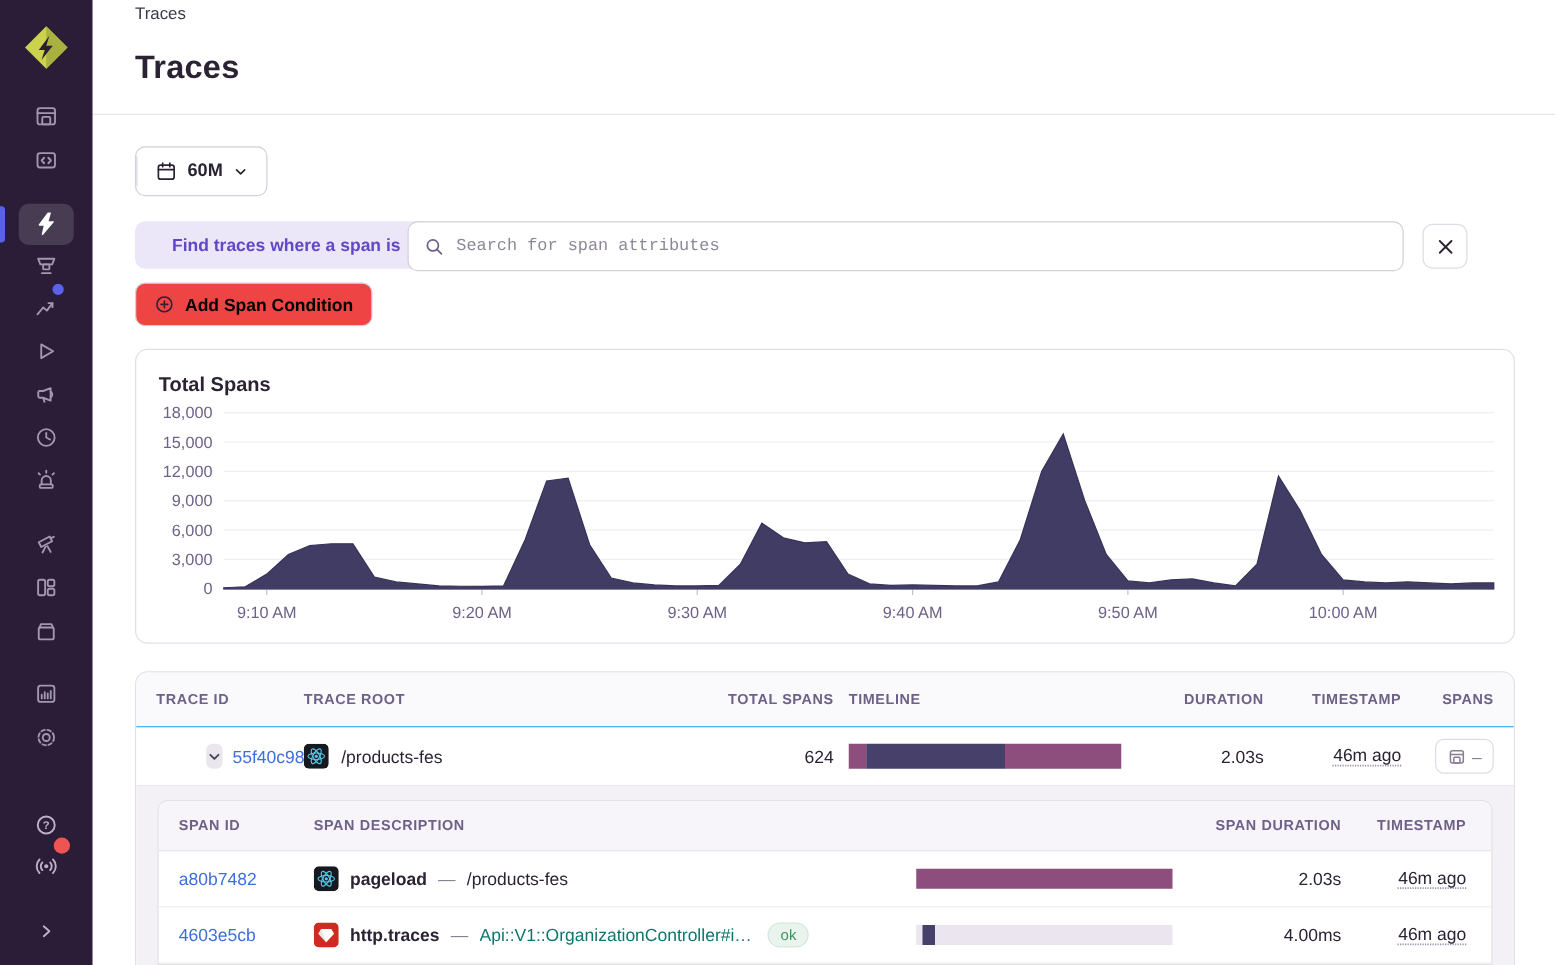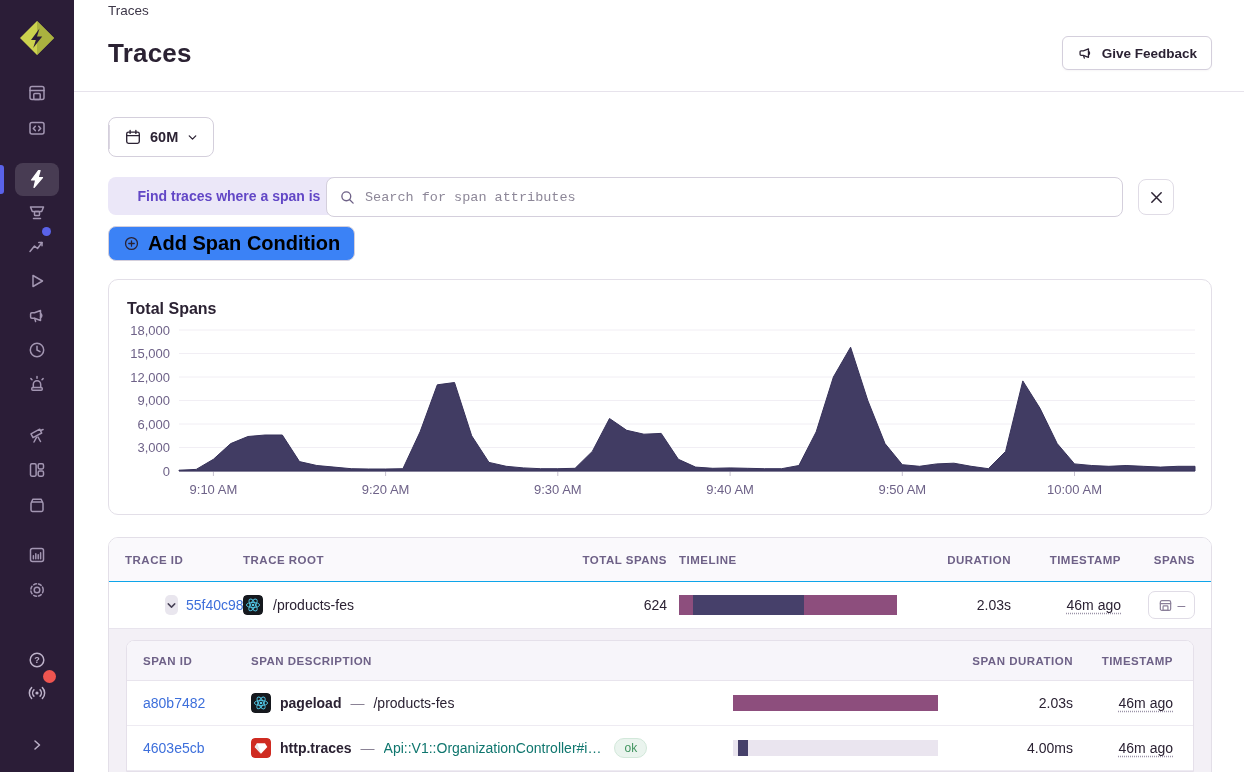--- a/index.html
+++ b/index.html
@@ -34,21 +34,21 @@
 
   .query-pill { position:absolute; left:34px; top:177px; width:242px; height:38px; background:#ebe7f8; border-radius:8px;
     display:flex; align-items:center; justify-content:center; font-size:14px; font-weight:700; color:#6247c6; }
   .search-wrap { position:absolute; left:252px; top:177px; width:797px; height:40px; border:1px solid #d4cfdc; border-radius:8px;
     background:#fff; display:flex; align-items:center; padding:0 12px; gap:9px; }
   .search-wrap input { flex:1; border:none; outline:none; font-family:Liberation Mono, monospace; font-size:13.5px; color:#2b2233; background:transparent; }
   .search-wrap input::placeholder { color:#8d8798; }
   .close-btn { position:absolute; left:1064px; top:179px; width:36px; height:36px; border:1px solid #e0dce6; border-radius:8px;
     background:#fff; display:flex; align-items:center; justify-content:center; cursor:pointer; }
   .add-btn { position:absolute; left:34px; top:226px; height:35px; display:flex; align-items:center; gap:8px;
-    border:1px solid #d4cfdc; border-radius:8px; background:#3b82f6; padding:0 14px; font-size:20px; font-weight:700; cursor:pointer; }
+    border:1px solid #d4cfdc; border-radius:8px; background:#ef4444; padding:0 14px; font-size:14px; font-weight:700; cursor:pointer; }
 
   
   .chart-card { position:absolute; left:34px; top:279px; width:1104px; height:236px; border:1px solid #e3dfe8; border-radius:10px; background:#fff; }
   .chart-title { position:absolute; left:18px; top:20px; font-size:16px; font-weight:700; }
   .chart-svg { position:absolute; left:0; top:36px; width:1102px; height:198px; }
   .chart-svg text { font-family:"Liberation Sans", sans-serif; font-size:13px; fill:#6e6288; }
 
   
   .table-card { position:absolute; left:34px; top:537px; width:1104px; height:240px; border:1px solid #e3dfe8; border-radius:10px 10px 0 0; background:#fff; overflow:hidden; }
   .t-head, .t-row { display:grid; grid-template-columns:118px 1fr 100px 248px 96px 110px 74px; align-items:center; padding:0 16px; }
@@ -200,27 +200,20 @@
     <div class="s-item light" style="top:728px">
       <svg width="16" height="16" viewBox="0 0 16 16">
           <path d="M6 4l4.5 4L6 12"></path>
         </svg>
     </div>
   </nav>
 
   <div class="main">
     <div class="breadcrumb">Traces</div>
     <h1 class="page-title">Traces</h1>
-    <button class="feedback-btn">
-      <svg width="17" height="17" viewBox="0 0 20 20" fill="none" stroke="#2b2233" stroke-width="1.5" stroke-linecap="round" stroke-linejoin="round">
-          <path d="M13.5 4.5v10l-6-2.3H4.8a1.2 1.2 0 0 1-1.2-1.2V8a1.2 1.2 0 0 1 1.2-1.2h2.7z"></path>
-          <path d="M13.5 7.3a2.5 2.5 0 0 1 0 4.4M7.7 12.4l.9 3.1"></path>
-        </svg>
-      <span>Give Feedback</span>
-    </button>
     <div class="header-divider"></div>
 
     <div class="filterbar">
       <div class="filter-div"></div>
       <div class="filter-seg">
         <svg width="18" height="18" viewBox="0 0 20 20" fill="none" stroke="#2b2233" stroke-width="1.5" stroke-linecap="round">
             <rect x="3" y="4.5" width="14" height="12.5" rx="2"></rect>
             <path d="M3 8.5h14M6.8 2.8v3.2M13.2 2.8v3.2"></path>
           </svg>
         <span>60M</span>

